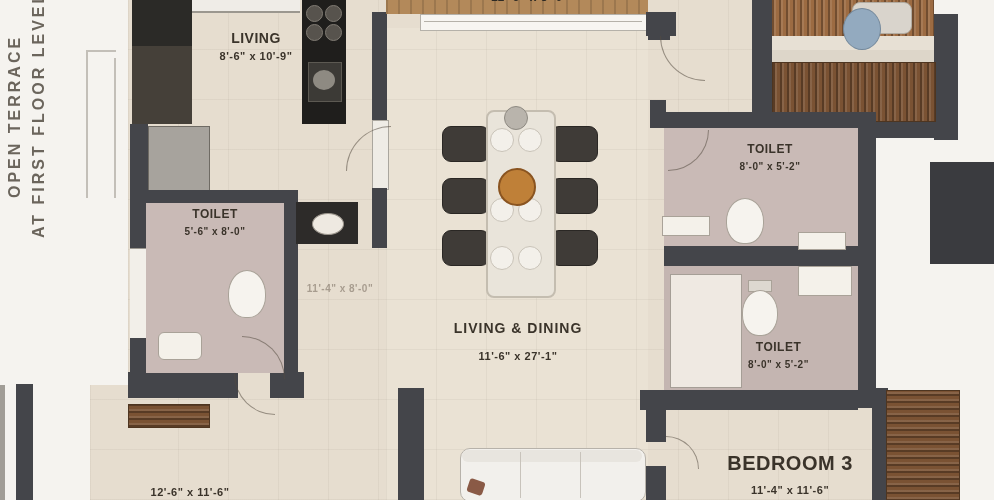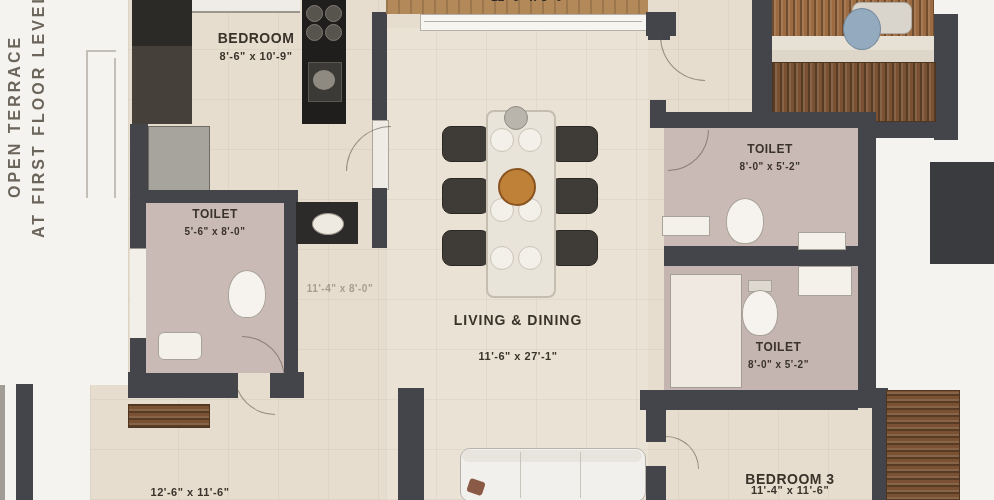--- a/index.html
+++ b/index.html
@@ -65,21 +65,21 @@
   <div class="abs" style="left:132px;top:46px;width:60px;height:78px;background:#454039;"></div>
   <div class="abs" style="left:148px;top:126px;width:60px;height:64px;background:#a7a39d;border:1px solid #6f6b64;"></div>
   <div class="abs" style="left:192px;top:0;width:108px;height:11px;background:#efece7;border-bottom:2px solid #9b978f;"></div>
   <div class="abs" style="left:302px;top:0;width:44px;height:124px;background:#1f1e1c;"></div>
   <div class="abs" style="left:306px;top:5px;width:15px;height:15px;border-radius:50%;background:#57534d;border:1.5px solid #807b73;"></div>
   <div class="abs" style="left:325px;top:5px;width:15px;height:15px;border-radius:50%;background:#57534d;border:1.5px solid #807b73;"></div>
   <div class="abs" style="left:306px;top:24px;width:15px;height:15px;border-radius:50%;background:#57534d;border:1.5px solid #807b73;"></div>
   <div class="abs" style="left:325px;top:24px;width:15px;height:15px;border-radius:50%;background:#57534d;border:1.5px solid #807b73;"></div>
   <div class="abs" style="left:308px;top:62px;width:32px;height:38px;background:#3c3a36;border:1px solid #5c5952;"></div>
   <div class="abs" style="left:313px;top:70px;width:22px;height:20px;border-radius:50%;background:#8e8a82;"></div>
-  <div class="label" style="left:196px;top:30px;width:120px;font-size:14px;">BEDROOM</div>
+  <div class="label" style="left:196px;top:30px;width:120px;font-size:14px;">LIVING</div>
   <div class="label" style="left:196px;top:50px;width:120px;font-size:11px;">8'-6" x 10'-9"</div>
 
   <div class="wall" style="left:130px;top:124px;width:18px;height:66px;"></div>
   <div class="wall" style="left:146px;top:190px;width:152px;height:13px;"></div>
   <div class="wall" style="left:130px;top:190px;width:16px;height:58px;"></div>
   <div class="abs" style="left:130px;top:248px;width:16px;height:90px;background:#f2efe9;border-top:1px solid #9b978f;border-bottom:1px solid #9b978f;"></div>
   <div class="wall" style="left:130px;top:338px;width:16px;height:46px;"></div>
   <div class="wall" style="left:16px;top:384px;width:17px;height:116px;"></div>
   <div class="wall" style="left:128px;top:372px;width:110px;height:26px;"></div>
   <div class="wall" style="left:270px;top:372px;width:34px;height:26px;"></div>
@@ -118,21 +118,21 @@
   <div class="chair" style="left:550px;top:230px;"></div>
   <div class="abs" style="left:486px;top:110px;width:66px;height:184px;background:#e9e4da;border:2px solid #c4bdb0;border-radius:8px;"></div>
   <div class="abs" style="left:504px;top:106px;width:22px;height:22px;border-radius:50%;background:#b9b4ac;border:1px solid #8e8a82;"></div>
   <div class="plate" style="left:490px;top:128px;"></div>
   <div class="plate" style="left:518px;top:128px;"></div>
   <div class="plate" style="left:490px;top:246px;"></div>
   <div class="plate" style="left:518px;top:246px;"></div>
   <div class="plate" style="left:490px;top:198px;"></div>
   <div class="plate" style="left:518px;top:198px;"></div>
   <div class="abs" style="left:498px;top:168px;width:34px;height:34px;border-radius:50%;background:#bf8038;border:2px solid #8a5420;"></div>
-  <div class="label" style="left:408px;top:312px;width:220px;font-size:14px;letter-spacing:1px;">LIVING &amp; DINING</div>
+  <div class="label" style="left:408px;top:320px;width:220px;font-size:14px;letter-spacing:1px;">LIVING &amp; DINING</div>
   <div class="label" style="left:408px;top:350px;width:220px;font-size:11px;">11'-6" x 27'-1"</div>
   <div class="abs" style="left:460px;top:448px;width:184px;height:52px;background:#f2f0ec;border:1.5px solid #b7b2aa;border-radius:10px;"></div>
   <div class="abs" style="left:462px;top:450px;width:180px;height:12px;background:#e8e5df;border-radius:8px;"></div>
   <div class="abs" style="left:520px;top:452px;width:1px;height:46px;background:#c8c3bb;"></div>
   <div class="abs" style="left:580px;top:452px;width:1px;height:46px;background:#c8c3bb;"></div>
   <div class="abs" style="left:468px;top:480px;width:16px;height:14px;background:#8a5a46;transform:rotate(18deg);border-radius:3px;"></div>
 
   <div class="wall" style="left:664px;top:112px;width:196px;height:16px;"></div>
   <div class="wall" style="left:858px;top:112px;width:18px;height:296px;"></div>
   <div class="floor" style="left:664px;top:128px;width:194px;height:118px;background:#c9bab6;"></div>
@@ -152,16 +152,16 @@
   <div class="label" style="left:706px;top:340px;width:145px;font-size:12px;">TOILET</div>
   <div class="label" style="left:706px;top:359px;width:145px;font-size:10px;">8'-0" x 5'-2"</div>
   <div class="wall" style="left:640px;top:390px;width:218px;height:20px;"></div>
 
   <div class="abs slats-h" style="left:128px;top:404px;width:80px;height:22px;border:1px solid #4e3520;"></div>
   <div class="label" style="left:90px;top:486px;width:200px;font-size:11px;">12'-6" x 11'-6"</div>
 
   <div class="wall" style="left:646px;top:410px;width:20px;height:32px;"></div>
   <div class="wall" style="left:646px;top:466px;width:20px;height:34px;"></div>
   <div class="arc arc-tr" style="left:666px;top:436px;width:32px;height:32px;"></div>
-  <div class="label" style="left:700px;top:451px;width:180px;font-size:14px;margin-top:20px;">BEDROOM 3</div>
+  <div class="label" style="left:700px;top:451px;width:180px;font-size:20px;">BEDROOM 3</div>
   <div class="label" style="left:700px;top:484px;width:180px;font-size:11px;">11'-4" x 11'-6"</div>
 
 </div>
 
 </body></html>

